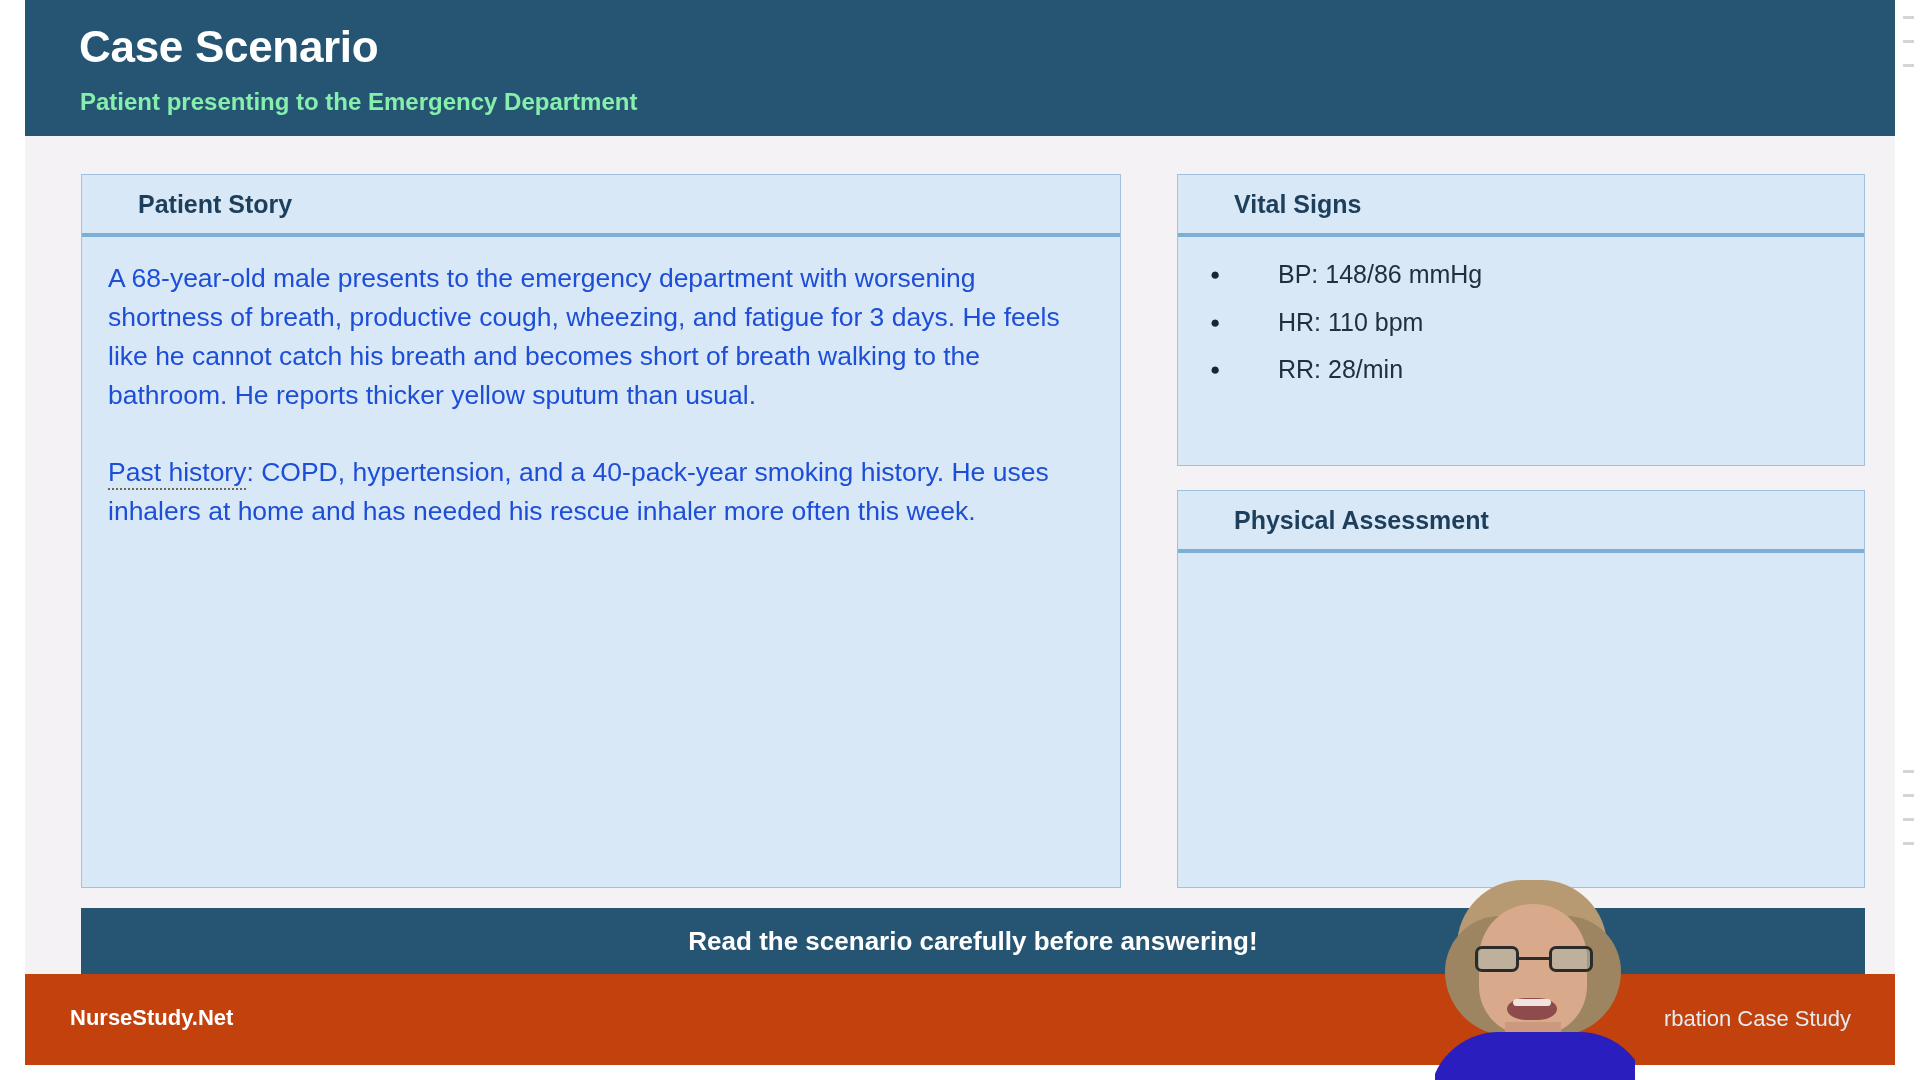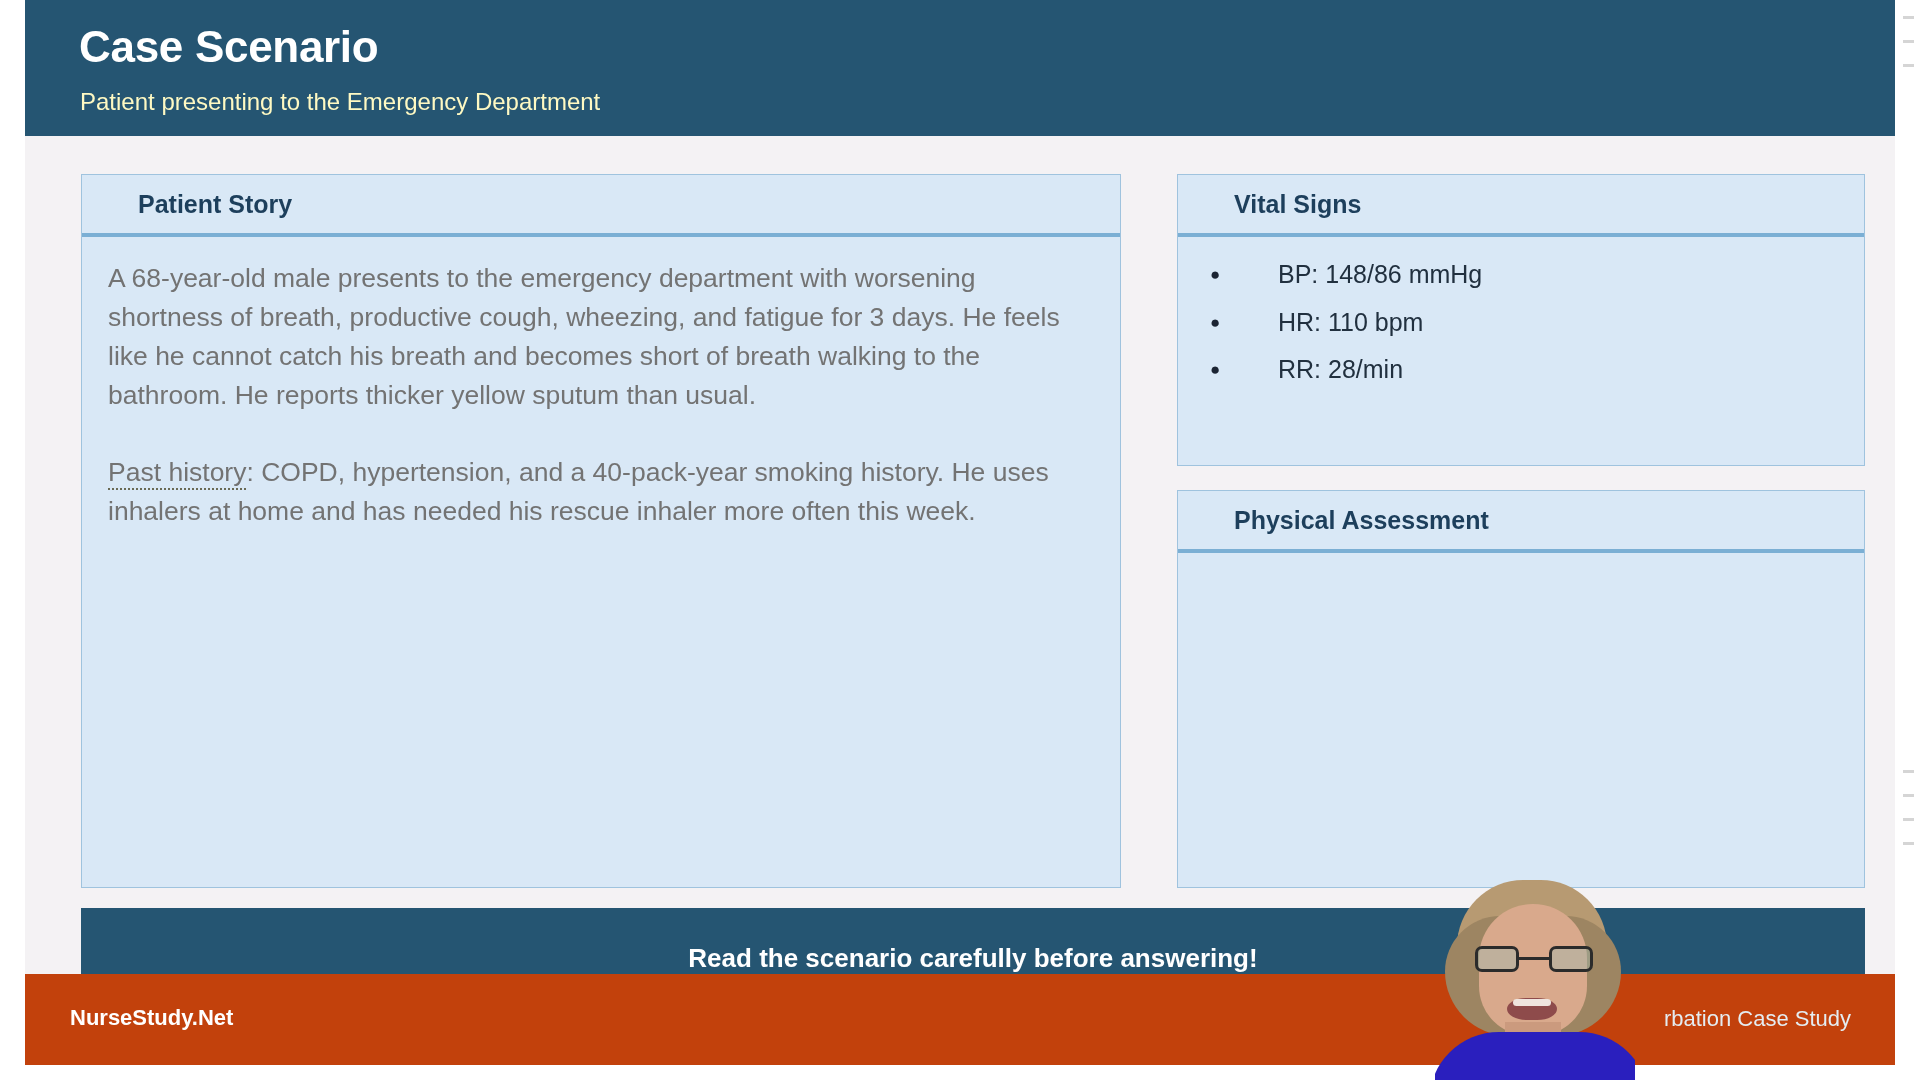--- a/index.html
+++ b/index.html
@@ -21,21 +21,21 @@
   .hdr{
     position:absolute;left:0;top:0;width:1870px;height:172px;
     background:#255572;
   }
   .hdr-title{
     position:absolute;left:54px;top:22px;
     font-size:44px;font-weight:bold;color:#ffffff;letter-spacing:-0.3px;
   }
   .hdr-sub{
     position:absolute;left:55px;top:88px;
-    font-size:24px;color:#fef9c3;
+    font-size:24px;color:#86efac;font-weight:bold;
   }
   
   .content{
     position:absolute;left:0;top:136px;width:1870px;height:838px;
     background:#f4f2f4;
   }
   .panel{
     position:absolute;
     background:#d9e8f6;
     border:1px solid #9fc3de;
@@ -50,21 +50,21 @@
   .panel-head span{
     margin-left:28px;
     font-size:25px;font-weight:bold;color:#1d3f5c;
   }
   
   #story{ left:56px; top:38px; width:1040px; height:714px;}
   .story-body{
     padding:22px 26px 0 26px;
   }
   .story-p{
-    font-size:26.5px;line-height:39px;color:#737373;margin:0 0 0 0;
+    font-size:26.5px;line-height:39px;color:#1d4ed8;margin:0 0 0 0;
   }
   .story-p2{ margin-top:38px;}
   .dotted{
     border-bottom:2px dotted #6a6a55;
     padding-bottom:1px;
   }
   
   #vitals{ left:1152px; top:38px; width:688px; height:292px;}
   #assess{ left:1152px; top:354px; width:688px; height:398px;}
   ul.blist{
@@ -80,21 +80,21 @@
     content:"\25CF";
     position:absolute;left:32px;top:0;
     font-size:17px;color:#1b2433;
   }
   #assess ul.blist li{ line-height:39.5px; padding-left:100px;}
   #assess ul.blist{ padding-top:12px;}
   
   .banner{
     position:absolute;left:56px;top:772px;width:1784px;height:66px;
     background:#255572;
-    display:flex;align-items:flex-end;justify-content:center;
+    display:flex;align-items:center;justify-content:center;
   }
   .banner span{
     font-size:26px;font-weight:bold;color:#ffffff;
   }
   
   .footer{
     position:absolute;left:0;top:974px;width:1870px;height:91px;
     background:#c2410c;
   }
   .footer-left{

